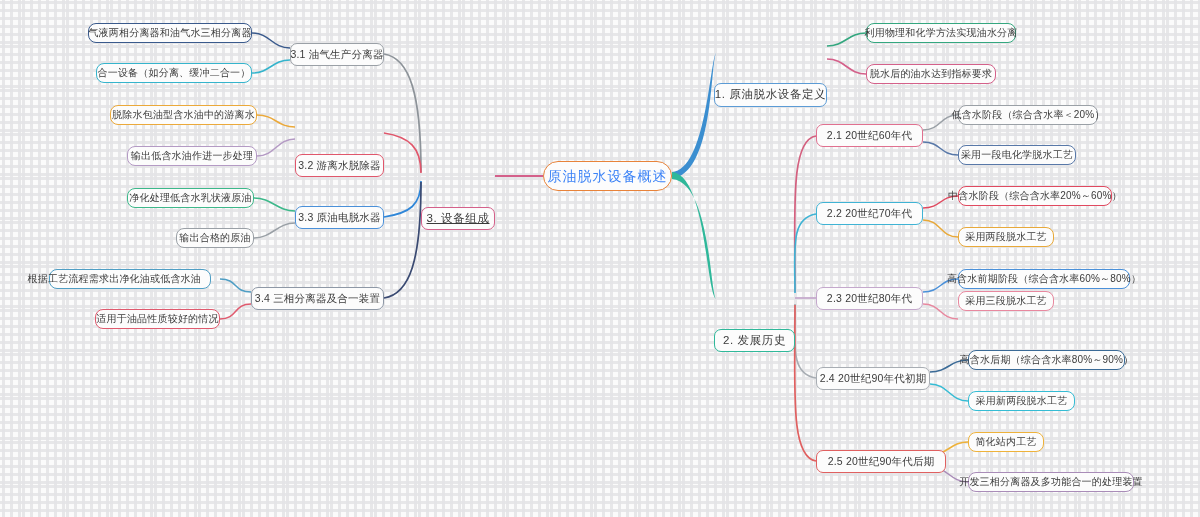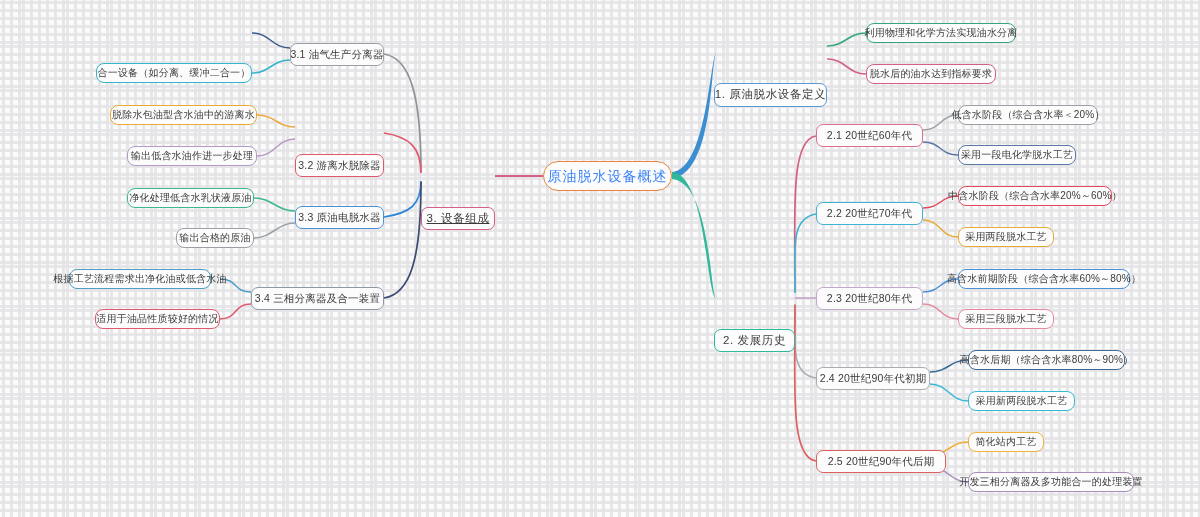--- a/index.html
+++ b/index.html
@@ -165,21 +165,21 @@
   <div class="node leaf" style="left:958px; top:227px; width:96px; height:20px; border-color:#e8a93a;">
     <span>采用两段脱水工艺</span>
   </div>
 
   <div class="node lvl2" style="left:816px; top:287px; width:107px; height:23px; border-color:#c4a8cc;">
     <span>2.3 20世纪80年代</span>
   </div>
   <div class="node leaf" style="left:958px; top:269px; width:172px; height:20px; border-color:#4a90d9;">
     <span>高含水前期阶段（综合含水率60%～80%）</span>
   </div>
-  <div class="node leaf" style="left:958px; top:309px; width:96px; height:20px; border-color:#e8889f;">
+  <div class="node leaf" style="left:958px; top:291px; width:96px; height:20px; border-color:#e8889f;">
     <span>采用三段脱水工艺</span>
   </div>
 
   <div class="node lvl2" style="left:816px; top:367px; width:114px; height:23px; border-color:#a8adb3;">
     <span>2.4 20世纪90年代初期</span>
   </div>
   <div class="node leaf" style="left:968px; top:350px; width:157px; height:20px; border-color:#3a6a96;">
     <span>高含水后期（综合含水率80%～90%）</span>
   </div>
   <div class="node leaf" style="left:968px; top:391px; width:107px; height:20px; border-color:#35bcd4;">
@@ -196,20 +196,23 @@
     <span>开发三相分离器及多功能合一的处理装置</span>
   </div>
 
   <div class="node lvl1" style="left:421px; top:165px; width:74px; height:23px; border-color:#d4608a;text-decoration:underline;">
     <span>3. 设备组成</span>
   </div>
 
   <div class="node lvl2" style="left:290px; top:43px; width:94px; height:23px; border-color:#9aa0a6;">
     <span>3.1 油气生产分离器</span>
   </div>
+  <div class="node leaf" style="left:88px; top:23px; width:164px; height:20px; border-color:#3a5a8c;">
+    <span>气液两相分离器和油气水三相分离器</span>
+  </div>
   <div class="node leaf" style="left:96px; top:63px; width:156px; height:20px; border-color:#35b4cc;">
     <span>合一设备（如分离、缓冲二合一）</span>
   </div>
 
   <div class="node lvl2" style="left:295px; top:122px; width:89px; height:23px; border-color:#e0566b;margin-top:32px;">
     <span>3.2 游离水脱除器</span>
   </div>
   <div class="node leaf" style="left:110px; top:105px; width:147px; height:20px; border-color:#eba93a;">
     <span>脱除水包油型含水油中的游离水</span>
   </div>
@@ -223,20 +226,20 @@
   <div class="node leaf" style="left:127px; top:188px; width:127px; height:20px; border-color:#3db88a;">
     <span>净化处理低含水乳状液原油</span>
   </div>
   <div class="node leaf" style="left:176px; top:228px; width:78px; height:20px; border-color:#9aa0a6;">
     <span>输出合格的原油</span>
   </div>
 
   <div class="node lvl2" style="left:251px; top:287px; width:133px; height:23px; border-color:#8e98a6;">
     <span>3.4 三相分离器及合一装置</span>
   </div>
-  <div class="node leaf" style="left:69px; top:269px; width:142px; height:20px; border-color:#4f9ec4;">
+  <div class="node leaf" style="left:49px; top:269px; width:162px; height:20px; border-color:#4f9ec4;justify-content:flex-end;">
     <span>根据工艺流程需求出净化油或低含水油</span>
   </div>
   <div class="node leaf" style="left:95px; top:309px; width:125px; height:20px; border-color:#e05a6e;">
     <span>适用于油品性质较好的情况</span>
   </div>
 
 </div>
 
 </body></html>

